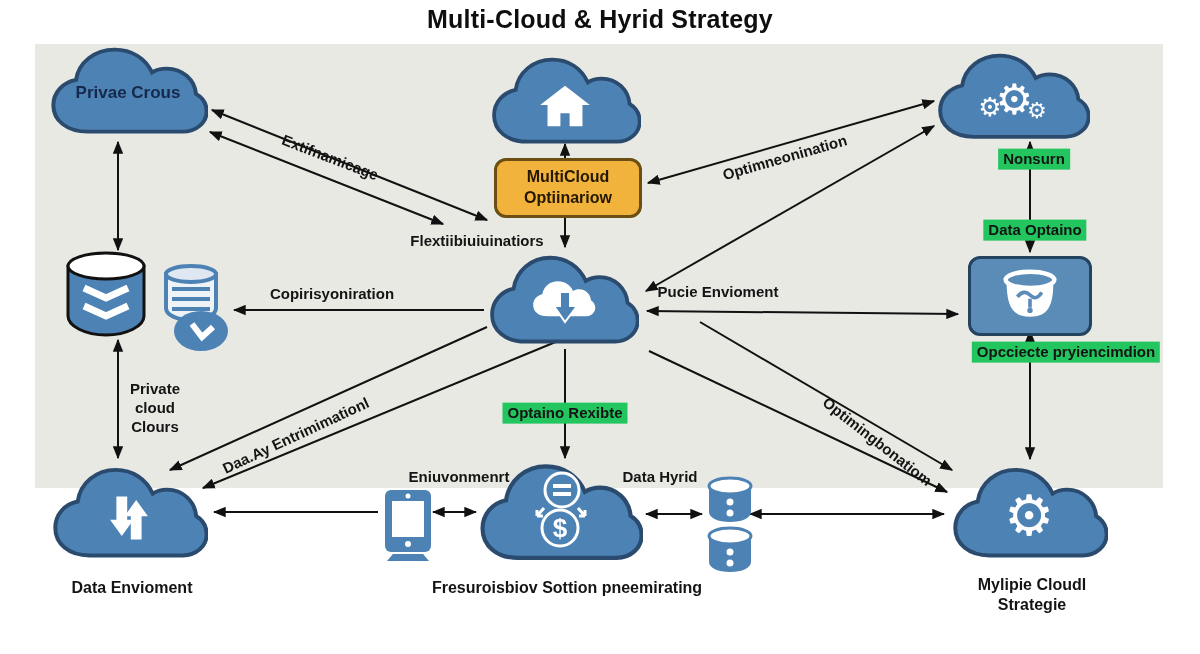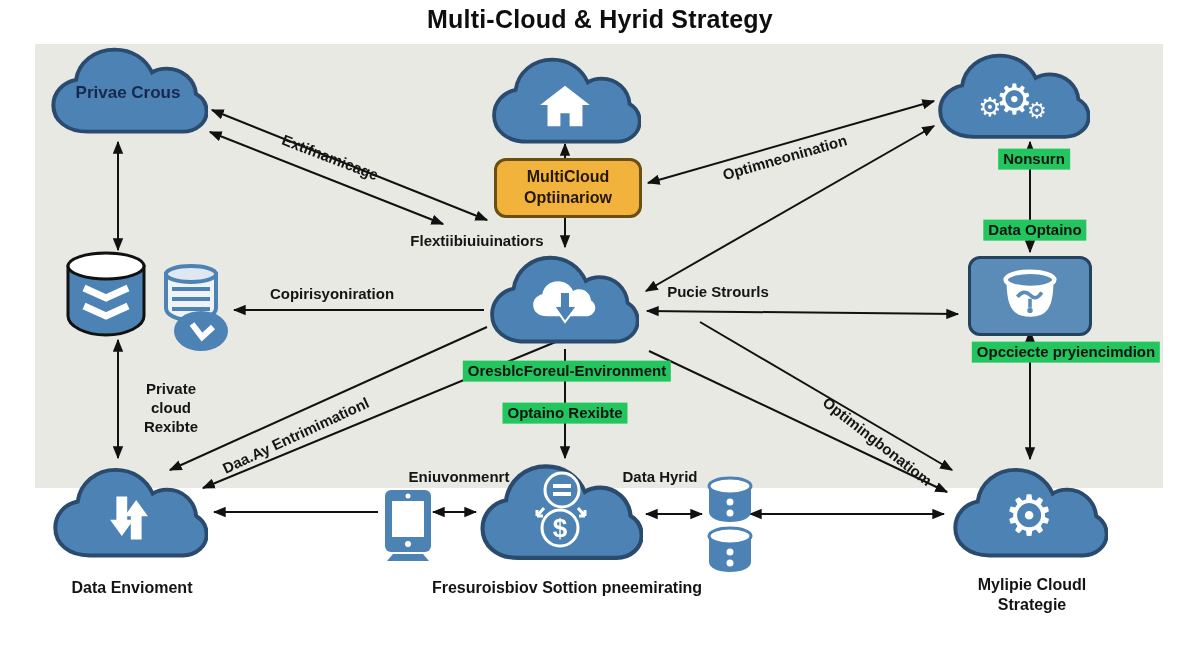--- a/index.html
+++ b/index.html
@@ -214,27 +214,26 @@
       <span class="gearglyph" style="font-size:56px">⚙</span>
     </div>
   </div>
 
   <div class="lbl rot" style="left:330px;top:158px;transform:translate(-50%,-50%) rotate(21deg)">Extifnamicage</div>
   <div class="lbl" style="left:477px;top:241px">Flextiibiuiuinatiors</div>
   <div class="lbl rot" style="left:785px;top:158px;transform:translate(-50%,-50%) rotate(-16deg)">Optimneonination</div>
   <div class="lbl mask" style="left:1034px;top:159px">Nonsurn</div>
   <div class="lbl mask" style="left:1035px;top:230px">Data Optaino</div>
   <div class="lbl" style="left:332px;top:294px">Copirisyoniration</div>
-  <div class="lbl" style="left:718px;top:292px">Pucie Strourls</div>
-  <div class="lbl mask" style="left:567px;top:371px">OresblcForeul-Environment</div>
+  <div class="lbl" style="left:718px;top:292px">Pucie Envioment</div>
   <div class="lbl mask" style="left:1066px;top:352px">Opcciecte pryiencimdion</div>
-  <div class="lbl" style="left:171px;top:408px">
+  <div class="lbl" style="left:155px;top:408px">
     <span>Private</span><br>
     <span>cloud</span><br>
-    <span>Rexibte</span>
+    <span>Clours</span>
   </div>
   <div class="lbl rot" style="left:296px;top:436px;transform:translate(-50%,-50%) rotate(-25deg)">Daa.Ay Entrimimationl</div>
   <div class="lbl mask" style="left:565px;top:413px">Optaino Rexibte</div>
   <div class="lbl rot" style="left:877px;top:442px;transform:translate(-50%,-50%) rotate(38deg)">Optimingbonatiom</div>
   <div class="lbl" style="left:459px;top:477px">Eniuvonmenrt</div>
   <div class="lbl" style="left:660px;top:477px">Data Hyrid</div>
   <div class="lbl bottomlabel" style="left:132px;top:588px">Data Envioment</div>
   <div class="lbl bottomlabel" style="left:567px;top:588px">Fresuroisbiov Sottion pneemirating</div>
   <div class="lbl bottomlabel" style="left:1032px;top:595px">
     <span>Mylipie Cloudl</span><br>

